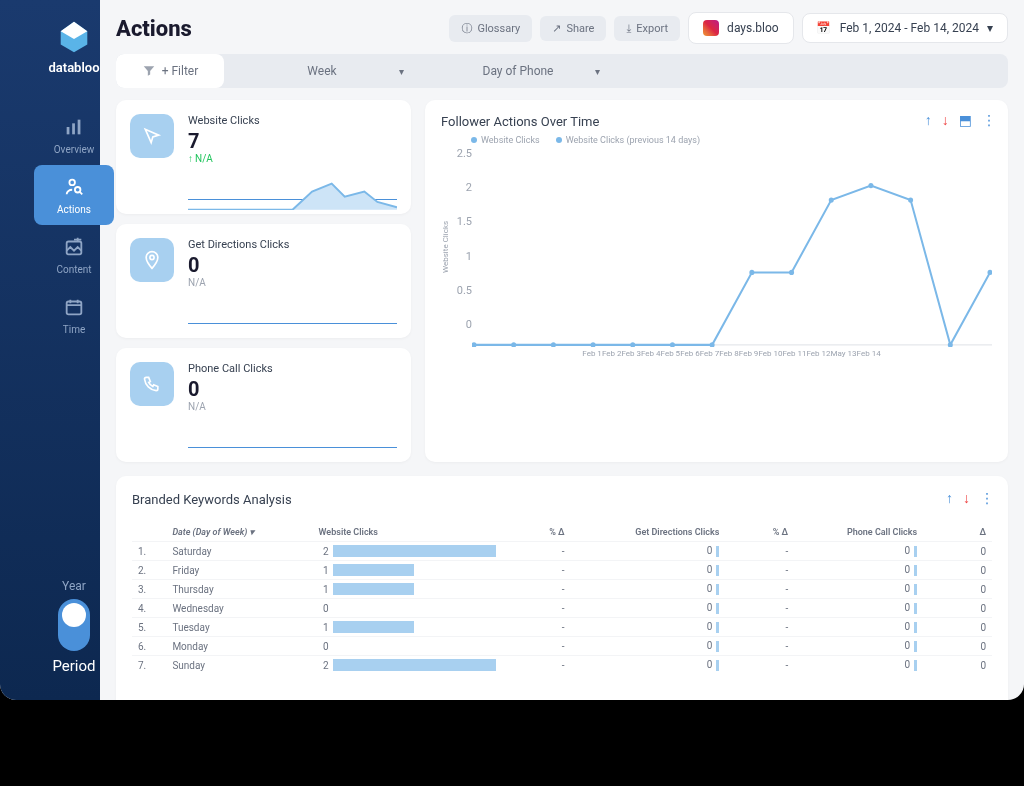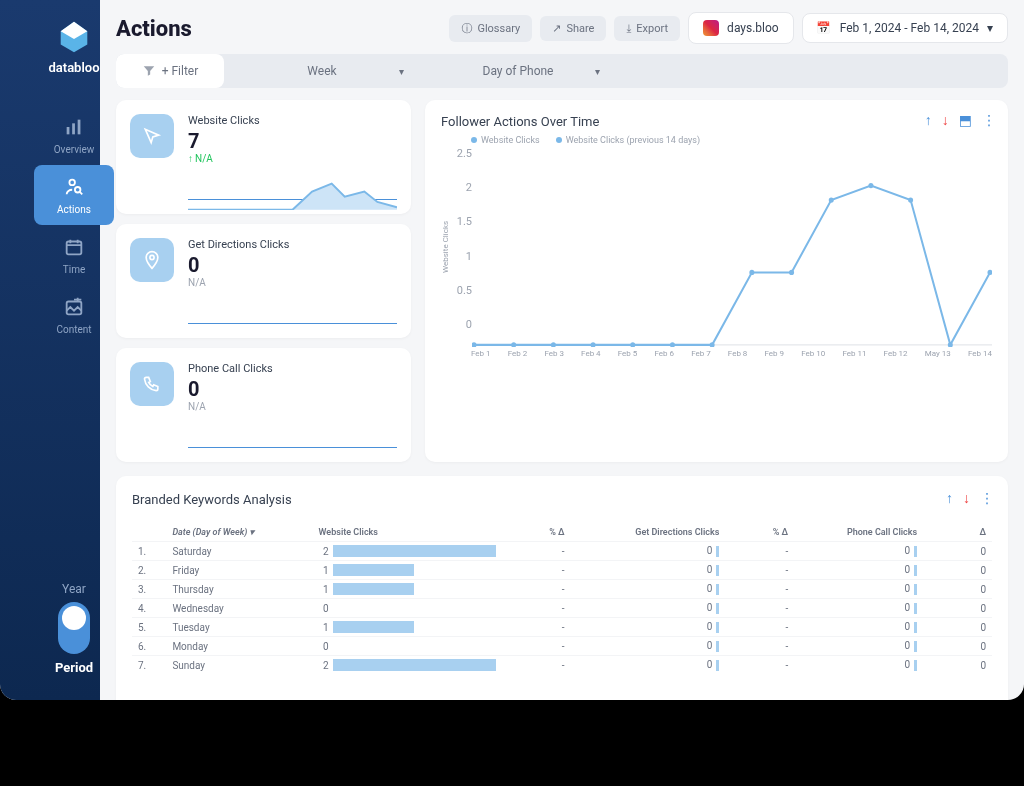--- a/index.html
+++ b/index.html
@@ -8,21 +8,21 @@
 .sidebar { width: 100px; background: linear-gradient(180deg, #1a3a6e 0%, #0d2850 100%); border-radius: 0 0 0 16px; display: flex; flex-direction: column; align-items: center; padding-top: 18px; color: #fff; padding-left: 48px; }
 .logo { width: 38px; height: 38px; display: flex; align-items: center; justify-content: center; margin-bottom: 4px; }
 .brand { font-size: 13px; font-weight: 600; margin-bottom: 30px; }
 .nav-item { width: 80px; height: 60px; display: flex; flex-direction: column; align-items: center; justify-content: center; gap: 4px; border-radius: 8px; cursor: pointer; color: #8fa5c5; font-size: 10px; }
 .nav-item.active { background: #4a90d9; color: #fff; }
 .nav-icon svg { width: 22px; height: 22px; }
 .toggle-wrap { margin-top: auto; margin-bottom: 25px; text-align: center; }
 .toggle-label { font-size: 12px; color: #8fa5c5; margin-bottom: 6px; }
 .toggle { width: 32px; height: 52px; background: #4a90d9; border-radius: 16px; display: flex; flex-direction: column; align-items: center; justify-content: flex-start; padding: 4px; margin: 0 auto 6px; }
 .toggle-knob { width: 24px; height: 24px; background: #fff; border-radius: 50%; }
-.toggle-bot { font-size: 13px; font-weight: 700; color: #fff; }
+.toggle-bot { font-size: 15px; font-weight: 400; color: #fff; }
 .main { flex: 1; padding: 12px 16px; overflow: hidden; }
 .topbar { display: flex; align-items: center; gap: 8px; margin-bottom: 10px; }
 .page-title { font-size: 22px; font-weight: 800; color: #1a1a2e; margin-right: auto; }
 .pill { background: #e8ebf0; border-radius: 6px; padding: 6px 12px; font-size: 11px; color: #6b7280; display: flex; align-items: center; gap: 5px; cursor: pointer; }
 .white-pill { background: #fff; border: 1px solid #e5e7eb; border-radius: 8px; padding: 7px 14px; font-size: 12px; color: #374151; display: flex; align-items: center; gap: 8px; cursor: pointer; }
 .ig-icon { width: 16px; height: 16px; background: linear-gradient(45deg, #f09433, #e6683c, #dc2743, #cc2366, #bc1888); border-radius: 4px; }
 .filterbar { display: flex; gap: 0; margin-bottom: 12px; background: #e8ebf0; border-radius: 8px; overflow: hidden; }
 .filter-seg { flex: 1; display: flex; align-items: center; justify-content: center; gap: 6px; padding: 10px; font-size: 12px; color: #6b7280; cursor: pointer; position: relative; }
 .filter-seg.white { background: #fff; border-radius: 8px; }
 .filter-seg .caret { position: absolute; right: 16px; font-size: 10px; }
@@ -42,21 +42,21 @@
 .chart-actions { position: absolute; top: 12px; right: 12px; display: flex; gap: 10px; color: #4a90d9; font-size: 14px; }
 .chart-actions span { cursor: pointer; }
 .legend { display: flex; gap: 16px; font-size: 9px; color: #9ca3af; margin-left: 30px; margin-bottom: 2px; }
 .legend-item { display: flex; align-items: center; gap: 4px; }
 .legend-dot { width: 6px; height: 6px; background: #7bb8e8; border-radius: 50%; }
 .chart-area { display: flex; height: 200px; }
 .y-axis-label { writing-mode: vertical-rl; transform: rotate(180deg); font-size: 8px; color: #9ca3af; text-align: center; margin-right: 4px; }
 .y-ticks { display: flex; flex-direction: column; justify-content: space-between; font-size: 11px; color: #9ca3af; padding-bottom: 16px; text-align: right; width: 18px; }
 .plot { flex: 1; position: relative; }
 .plot svg { width: 100%; height: 100%; }
-.x-ticks { display: flex; justify-content: space-between; font-size: 8px; color: #9ca3af; margin-left: 30px; margin-top: 2px; }
+.x-ticks { display: flex; justify-content: center; font-size: 8px; color: #9ca3af; margin-left: 30px; margin-top: 2px; }
 .table-card { background: #fff; border-radius: 10px; padding: 16px; box-shadow: 0 1px 3px rgba(0,0,0,0.04); position: relative; }
 .table-title { font-size: 13px; color: #374151; margin-bottom: 16px; }
 .table-actions { position: absolute; top: 14px; right: 14px; display: flex; gap: 10px; color: #4a90d9; font-size: 14px; }
 table { width: 100%; border-collapse: collapse; font-size: 10px; color: #6b7280; }
 th { text-align: left; font-weight: 600; font-size: 9px; padding: 4px 6px; color: #6b7280; }
 th.r, td.r { text-align: right; }
 td { padding: 3px 6px; border-top: 1px solid #f3f4f6; }
 .bar-cell { display: flex; align-items: center; gap: 4px; }
 .bar-val { width: 10px; text-align: right; }
 .bar-track { flex: 1; height: 12px; }
@@ -90,31 +90,31 @@
             <circle cx="10" cy="7" r="3"></circle>
             <path d="M4 20c0-3 3-5 6-5"></path>
             <circle cx="16" cy="15" r="3"></circle>
             <path d="M18 17l3 3"></path>
           </svg></span>
       <span>Actions</span>
     </div>
     <div class="nav-item">
       <span class="nav-icon"><svg viewBox="0 0 24 24" fill="none" stroke="currentColor" stroke-width="2">
             <rect x="4" y="6" width="16" height="14" rx="2"></rect>
-            <path d="M4 10h16M8 4v4M16 4v4"></path>
-          </svg></span>
-      <span>Time</span>
-    </div>
-    <div class="nav-item">
-      <span class="nav-icon"><svg viewBox="0 0 24 24" fill="none" stroke="currentColor" stroke-width="2">
-            <rect x="4" y="6" width="16" height="14" rx="2"></rect>
             <path d="M4 16l4-4 4 4 4-4 4 4"></path>
             <path d="M16 2v4M20 4h-8"></path>
           </svg></span>
       <span>Content</span>
+    </div>
+    <div class="nav-item">
+      <span class="nav-icon"><svg viewBox="0 0 24 24" fill="none" stroke="currentColor" stroke-width="2">
+            <rect x="4" y="6" width="16" height="14" rx="2"></rect>
+            <path d="M4 10h16M8 4v4M16 4v4"></path>
+          </svg></span>
+      <span>Time</span>
     </div>
     <div class="toggle-wrap">
       <div class="toggle-label">Year</div>
       <div class="toggle">
           <div class="toggle-knob"></div>
         </div>
       <div class="toggle-bot">Period</div>
     </div>
   </div>
 

